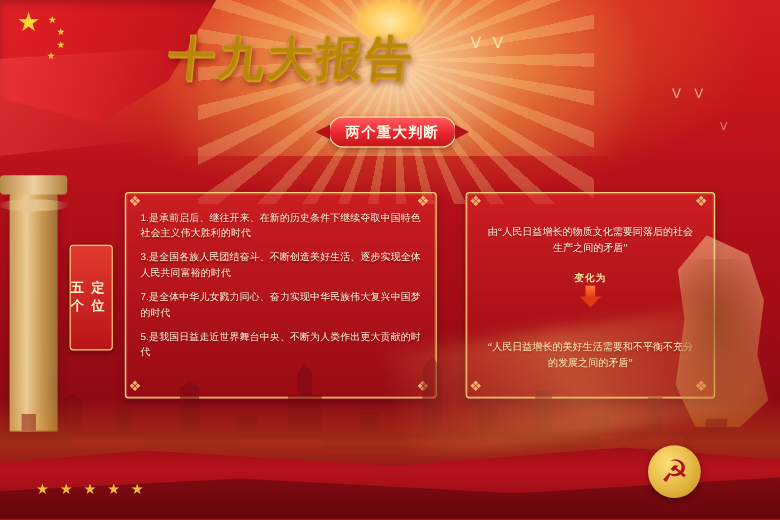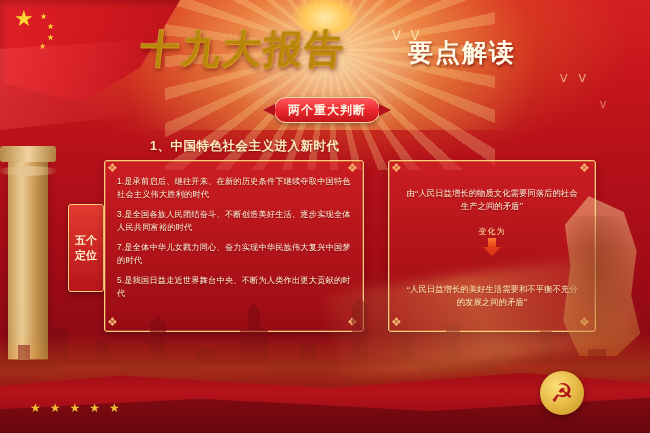--- a/index.html
+++ b/index.html
@@ -110,34 +110,33 @@
     letter-spacing:.2px;text-shadow:0 1px 1px rgba(70,0,0,.55);
   }
   .plist{padding:0;margin:0;}
   .r-top, .r-bot{
     position:absolute;left:14px;width:178px;color:#fff4d8;font-size:8.4px;line-height:13px;
     text-align:center;text-shadow:0 1px 1px rgba(70,0,0,.55);font-family:Liberation Serif, serif;
   }
   .r-top{top:26px;}
   .r-bot{top:122px;}
   .arrow-wrap{position:absolute;left:50%;top:66px;transform:translateX(-50%);width:60px;text-align:center;}
-  .arrow-label{color:#ffe3a0;font-size:8px;line-height:9px;font-weight:normal;letter-spacing:1px;}
+  .arrow-label{color:#ffe3a0;font-size:8px;line-height:9px;font-weight:bold;letter-spacing:1px;}
   .arrow{
     margin:2px auto 0;width:18px;height:18px;position:relative;
   }
   .arrow .stem{position:absolute;left:5px;top:0;width:8px;height:10px;background:linear-gradient(180deg,#ff7a2e,#e03a16);}
   .arrow .tip{position:absolute;left:0;top:9px;width:0;height:0;border-left:9px solid transparent;border-right:9px solid transparent;border-top:9px solid #e03a16;}
   
   .seal{
     position:absolute;left:58px;top:204px;width:34px;height:86px;
     background:linear-gradient(180deg,#e23a2e,#b8141a);
     border:1px solid #ffd27a;border-radius:3px;
-    display:flex;flex-direction:column;align-items:center;justify-content:center;
+    display:flex;flex-direction:row;align-items:center;
     box-shadow:0 2px 6px rgba(0,0,0,.35);
-    margin-left:10px;
   }
   .seal span{color:#fff3d2;font-size:11px;font-weight:bold;line-height:15px;}
   
   .pillar{
     position:absolute;left:8px;top:160px;width:40px;height:200px;
     background:linear-gradient(90deg,#c9a05a,#f0d79a 35%,#c79b52 70%,#9c7436);
     border-radius:4px 4px 0 0;opacity:.95;
     box-shadow:0 0 10px rgba(0,0,0,.25);
   }
   .pillar .cap{
@@ -211,31 +210,29 @@
       <span class="s" style="left:26px;top:0">★</span>
       <span class="s" style="left:33px;top:10px">★</span>
       <span class="s" style="left:33px;top:21px">★</span>
       <span class="s" style="left:25px;top:30px">★</span>
     </div>
   </div>
   <div class="flag-wave"></div>
 
   <div class="title-wrap">
     <span class="title-main">十九大报告</span>
-    <span class="title-sub">要点解读</span>
   </div>
   <div class="birds">ᐯ ᐯ</div>
   <div class="birds2">ᐯ ᐯ</div>
   <div class="birds3">ᐯ</div>
 
   <div class="ribbon">
     <span>两个重大判断</span>
   </div>
 
-  <div class="head left">1、中国特色社会主义进入新时代</div>
 
   <div class="pillar">
     <div class="cap"></div>
     <div class="wing"></div>
   </div>
 
   <div class="seal">
     <span>五个</span>
     <span>定位</span>
   </div>

